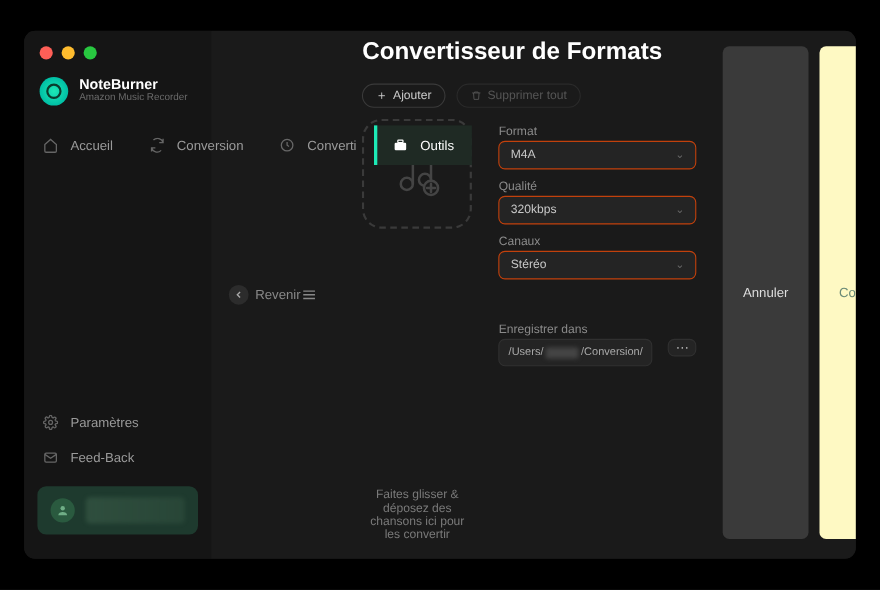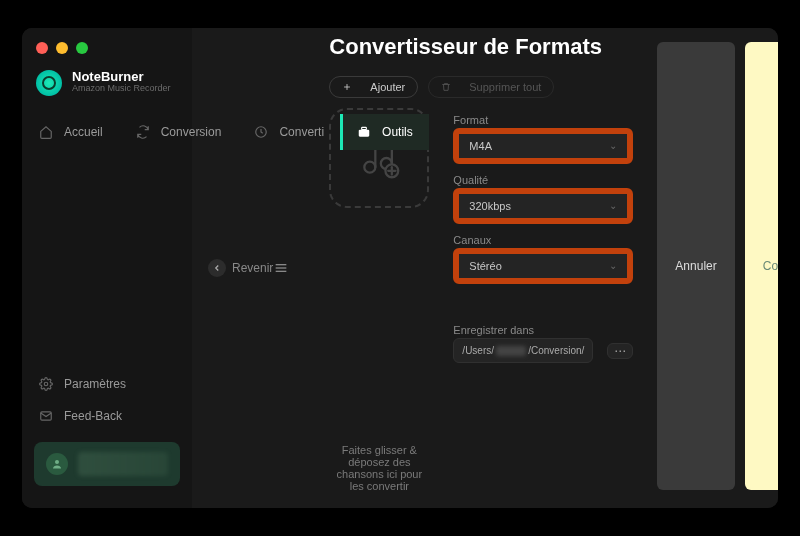--- a/index.html
+++ b/index.html
@@ -29,32 +29,32 @@
 .user-avatar { width: 22px; height: 22px; border-radius: 50%; background:#2a5a3f; display:flex;align-items:center;justify-content:center;}
 .user-blur { flex:1; height:24px; background: linear-gradient(90deg, rgba(100,140,110,.25), rgba(100,140,110,.15)); filter: blur(2px); border-radius:4px;}
 .main { flex:1; background:#1a1a1a; display:flex; flex-direction:row; }
 .topbar { display:flex; align-items:center; padding: 10px 16px; color:#888; font-size:12px; }
 .back { display:flex; align-items:center; gap:6px; cursor:pointer;}
 .back-icon { width:18px;height:18px;border-radius:50%;background:#2c2c2c;display:flex;align-items:center;justify-content:center;}
 .hamburger { margin-left:auto; cursor:pointer; color:#888; }
 .content { padding: 0 24px 16px 24px; flex:1; display:flex; flex-direction:column; }
 h1 { color:#fff; font-size:22px; font-weight:700; margin: 6px 0 16px 0; }
 .toolbar { display:flex; gap:10px; margin-bottom: 10px; }
-.pill { display:flex; align-items:center; gap:18px; border:1px solid #3a3a3a; border-radius: 14px; padding: 4px 12px; font-size:11px; color:#ccc; background:transparent; cursor:pointer;}
+.pill { display:flex; align-items:center; gap:5px; border:1px solid #3a3a3a; border-radius: 14px; padding: 4px 12px; font-size:11px; color:#ccc; background:transparent; cursor:pointer;}
 .pill.disabled { color:#555; border-color:#2a2a2a; cursor:default;}
 .workarea { display:flex; gap:24px; flex:1; }
 .dropzone-wrap { flex:1; display:flex; flex-direction:column; align-items:center; justify-content:space-between; gap:18px;}
 .dropzone { width:100px; height:100px; border:2px dashed #3a3a3a; border-radius:18px; display:flex;align-items:center;justify-content:center; }
 .drop-caption { color:#7a7a7a; font-size:11px; text-align:center;}
 .options { width: 180px; display:flex; flex-direction:column; gap:10px; padding-top:6px;}
 .field-label { color:#8a8a8a; font-size:11px; margin-bottom:2px;}
-.select { background:#242424; border:6px solid #c2410c; border-radius:6px; padding:6px 10px; color:#c8c8c8; font-size:11px; display:flex; align-items:flex-start; justify-content:space-between; cursor:pointer;}
+.select { background:#242424; border:1px solid #c2410c; border-radius:6px; padding:6px 10px; color:#c8c8c8; font-size:11px; display:flex; align-items:flex-start; justify-content:space-between; cursor:pointer;}
 .chev { color:#666; font-size:10px;}
 .save-section { margin-top:30px;}
-.path-row { display:flex; gap:14px; align-items:center;}
+.path-row { display:flex; gap:14px; align-items:flex-start;}
 .path-input { flex:1; background:#242424; border:1px solid #303030; border-radius:6px; padding:6px 8px; color:#aaa; font-size:10px; overflow:hidden; white-space:nowrap; display:flex;align-items:center;}
 .path-seg { color:#aaa; }
 .path-blur { display:inline-block; width:34px; height:10px; background:#444; filter:blur(2px); border-radius:2px; margin:0 2px; vertical-align:middle;}
 .path-more { width:26px; background:#242424; border:1px solid #303030; border-radius:6px; color:#aaa; display:flex;align-items:center;justify-content:center; font-size:12px; cursor:pointer;}
 .footer-buttons { display:flex; gap:10px; justify-content:flex-end; padding: 14px 24px 18px 0;}
 .btn { border:none; border-radius:6px; padding:8px 18px; font-size:12px; cursor:pointer;}
 .btn.cancel { background:#3a3a3a; color:#ddd; }
 .btn.convert { background:#fef9c3; color:#6a8a76; cursor:default;}
 svg { display:block; }
 </style>

